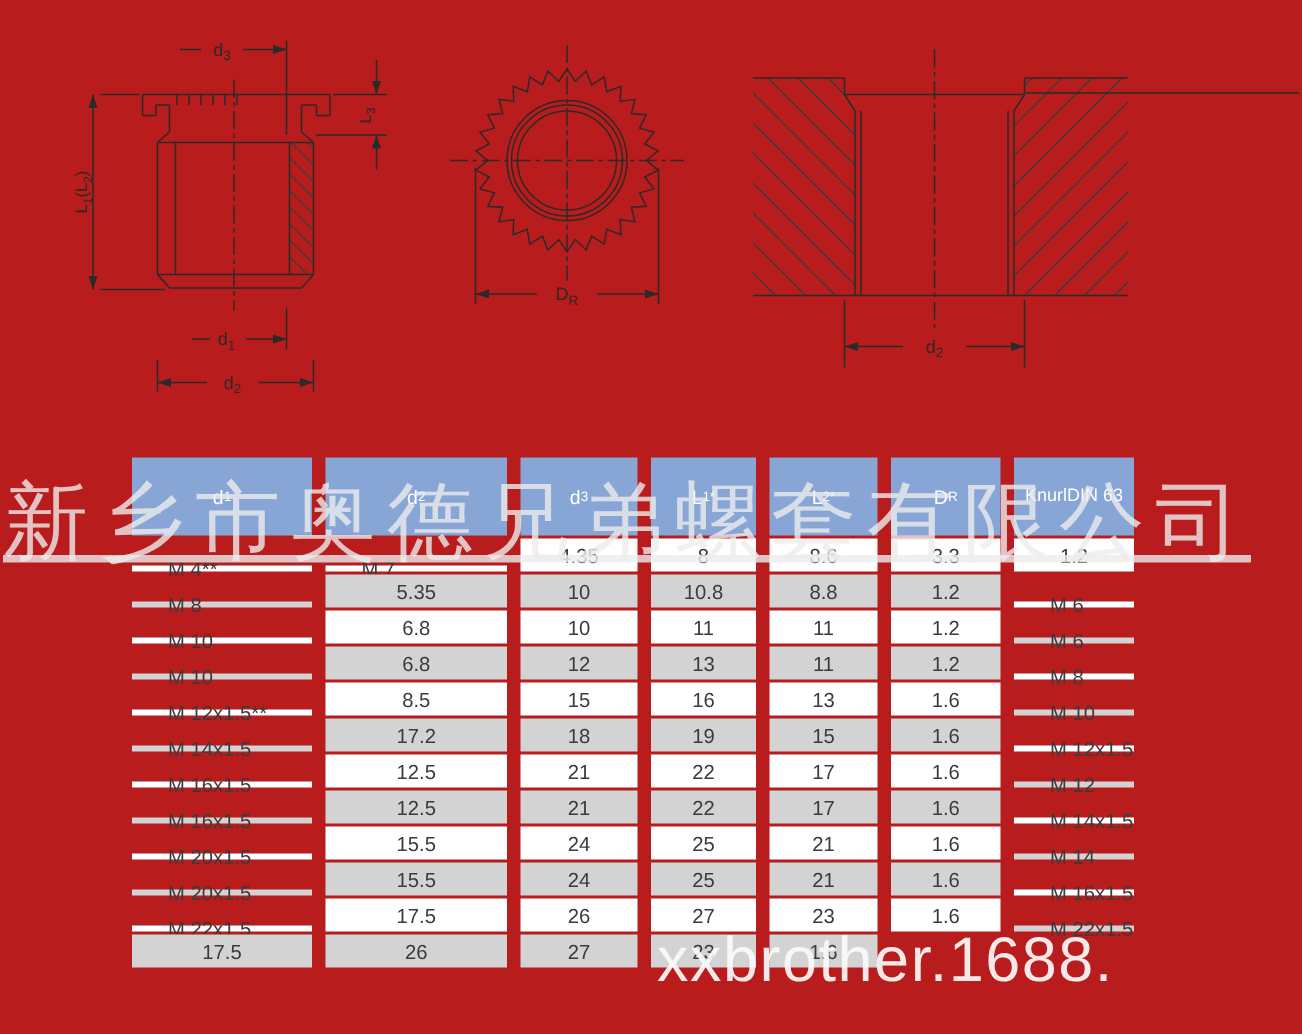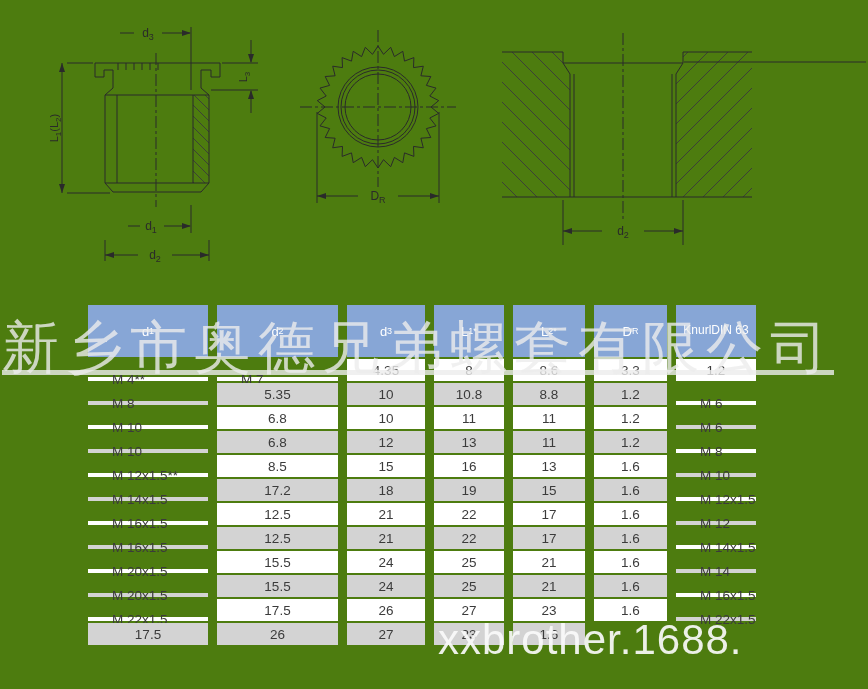--- a/index.html
+++ b/index.html
@@ -1,16 +1,16 @@
 <!DOCTYPE html>
 <html style="--header-bg: #87a6d6; --row-alt-bg: #d3d3d3; --cell-text: #3b3b3b; --line: #2a2a2a;"><head>
 <meta charset="utf-8">
 <style>
   html,body{margin:0;padding:0;background:#fff;}
-  #page{position:relative;width:868px;height:689px;background:#4d7c0f;overflow:hidden;
+  #page{position:relative;width:868px;height:689px;background:#b91c1c;overflow:hidden;
         font-family:"Liberation Sans","DejaVu Sans",sans-serif;}
   svg text{font-family:"Liberation Sans","DejaVu Sans",sans-serif;}
 
   
   #dim-table{
     position:absolute;left:88px;top:305px;
     display:grid;
     grid-template-columns:120px 121px 78px 70px 72px 73px 80px;
     grid-template-rows:52px;
     grid-auto-rows:22px;

